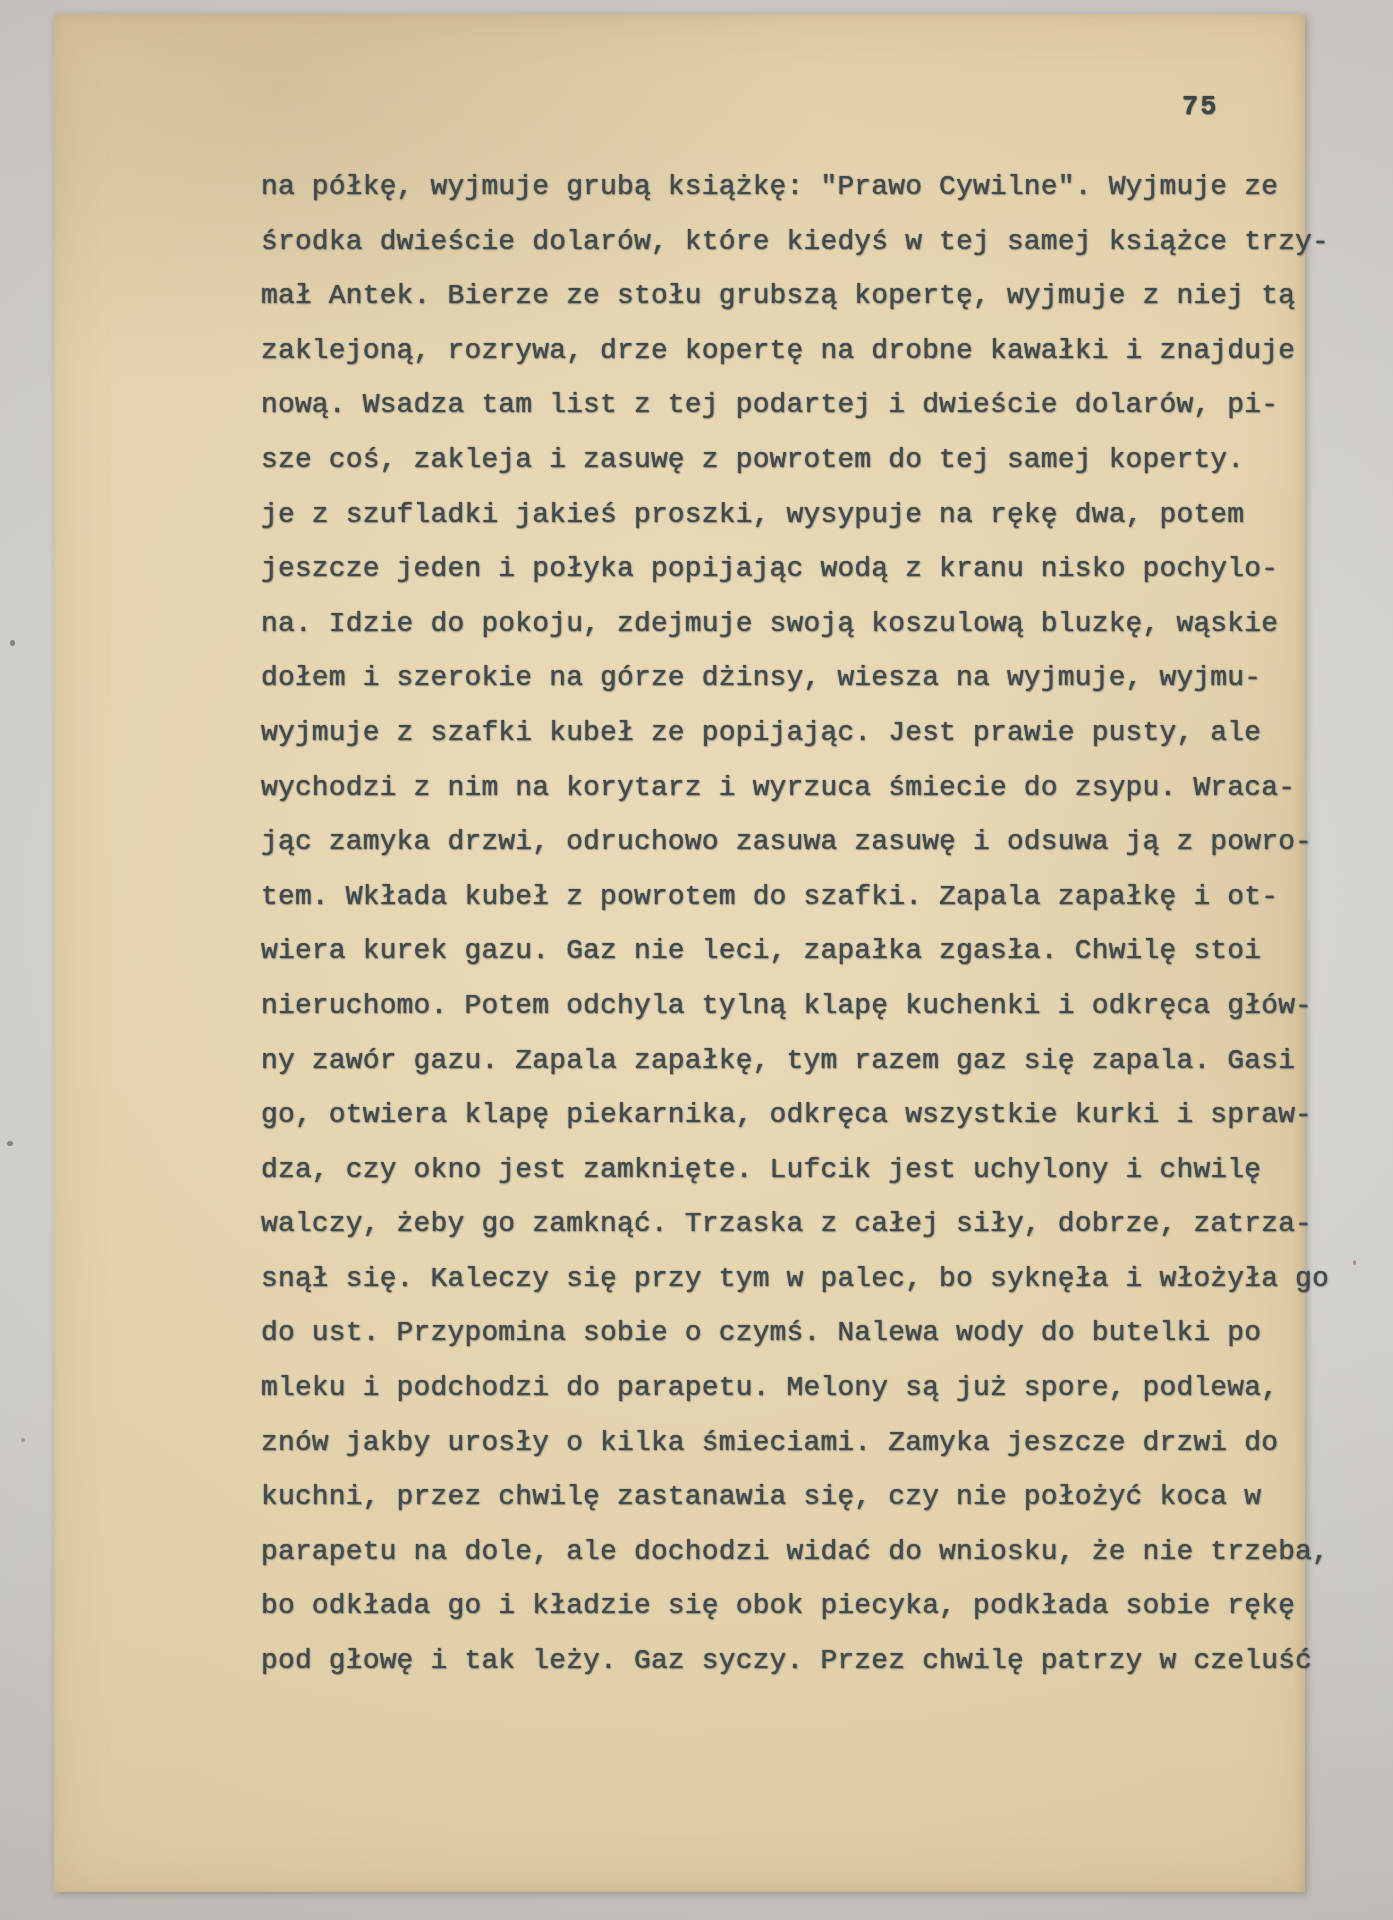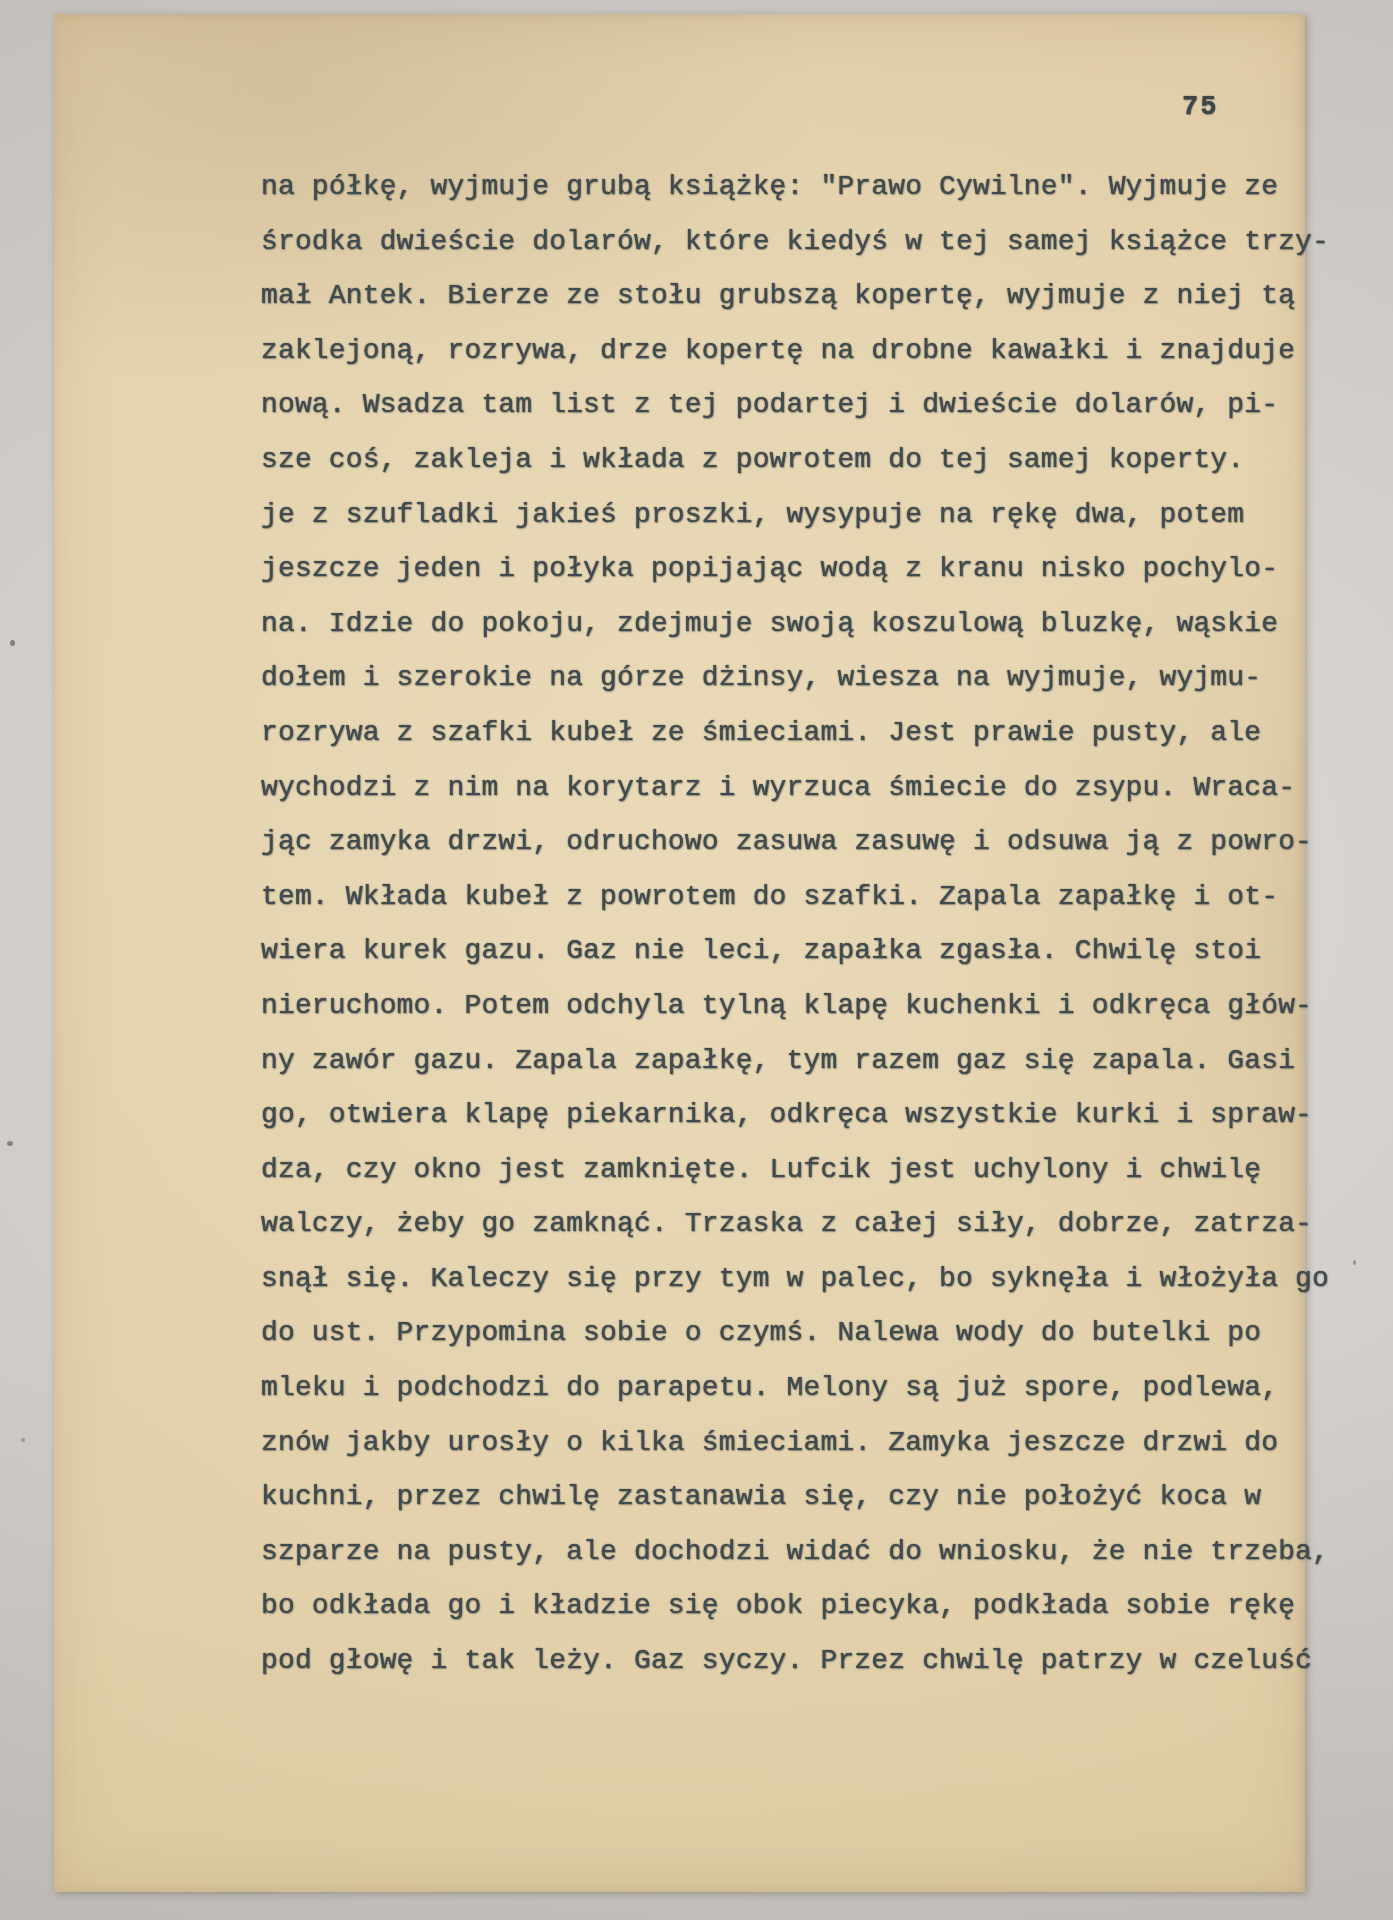--- a/index.html
+++ b/index.html
@@ -85,33 +85,33 @@
       <div class="line">na półkę, wyjmuje grubą książkę: "Prawo Cywilne". Wyjmuje ze</div>
 
       <div class="line">środka dwieście dolarów, które kiedyś w tej samej książce trzy-</div>
 
       <div class="line">mał Antek. Bierze ze stołu grubszą kopertę, wyjmuje z niej tą</div>
 
       <div class="line">zaklejoną, rozrywa, drze kopertę na drobne kawałki i znajduje</div>
 
       <div class="line">nową. Wsadza tam list z tej podartej i dwieście dolarów, pi-</div>
 
-      <div class="line">sze coś, zakleja i wkłada z powrotem do tej samej koperty.</div>
+      <div class="line">sze coś, zakleja i zasuwę z powrotem do tej samej koperty.</div>
 
 
       <div class="line">je z szufladki jakieś proszki, wysypuje na rękę dwa, potem</div>
 
       <div class="line">jeszcze jeden i połyka popijając wodą z kranu nisko pochylo-</div>
 
       <div class="line">na. Idzie do pokoju, zdejmuje swoją koszulową bluzkę, wąskie</div>
 
       <div class="line">dołem i szerokie na górze dżinsy, wiesza na wyjmuje, wyjmu-</div>
 
 
-      <div class="line">rozrywa z szafki kubeł ze śmieciami. Jest prawie pusty, ale</div>
+      <div class="line">wyjmuje z szafki kubeł ze popijając. Jest prawie pusty, ale</div>
 
       <div class="line">wychodzi z nim na korytarz i wyrzuca śmiecie do zsypu. Wraca-</div>
 
       <div class="line">jąc zamyka drzwi, odruchowo zasuwa zasuwę i odsuwa ją z powro-</div>
 
       <div class="line">tem. Wkłada kubeł z powrotem do szafki. Zapala zapałkę i ot-</div>
 
       <div class="line">wiera kurek gazu. Gaz nie leci, zapałka zgasła. Chwilę stoi</div>
 
       <div class="line">nieruchomo. Potem odchyla tylną klapę kuchenki i odkręca głów-</div>
@@ -127,21 +127,21 @@
       <div class="line">snął się. Kaleczy się przy tym w palec, bo syknęła i włożyła go</div>
 
       <div class="line">do ust. Przypomina sobie o czymś. Nalewa wody do butelki po</div>
 
       <div class="line">mleku i podchodzi do parapetu. Melony są już spore, podlewa,</div>
 
       <div class="line">znów jakby urosły o kilka śmieciami. Zamyka jeszcze drzwi do</div>
 
       <div class="line">kuchni, przez chwilę zastanawia się, czy nie położyć koca w</div>
 
-      <div class="line">szparze na pusty, ale dochodzi widać do wniosku, że nie trzeba,</div>
+      <div class="line">parapetu na dole, ale dochodzi widać do wniosku, że nie trzeba,</div>
 
       <div class="line">bo odkłada go i kładzie się obok piecyka, podkłada sobie rękę</div>
 
       <div class="line">pod głowę i tak leży. Gaz syczy. Przez chwilę patrzy w czeluść</div>
     </div>
 
   <div class="speck s4"></div>
 </div>
 
 </body></html>

